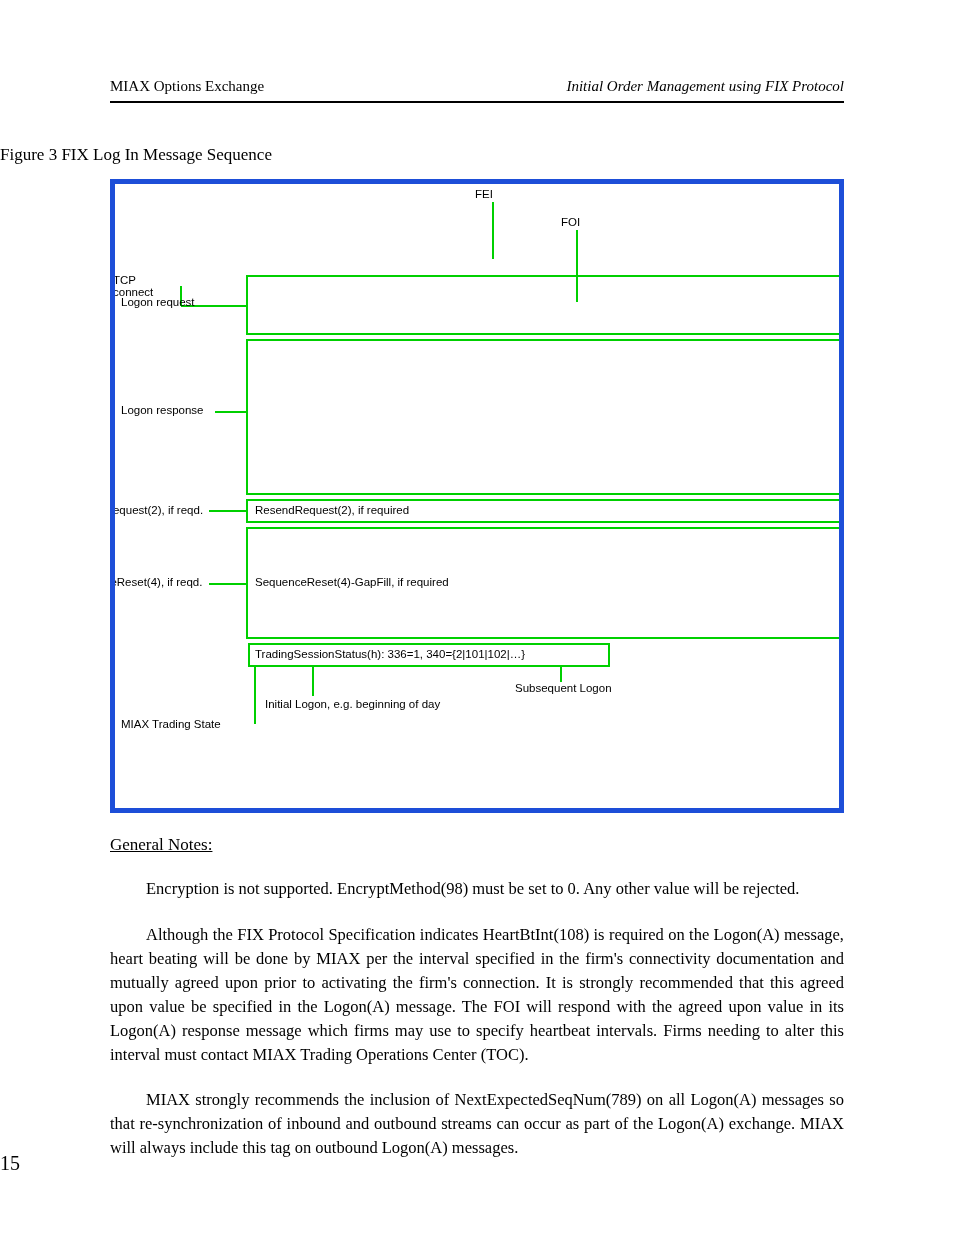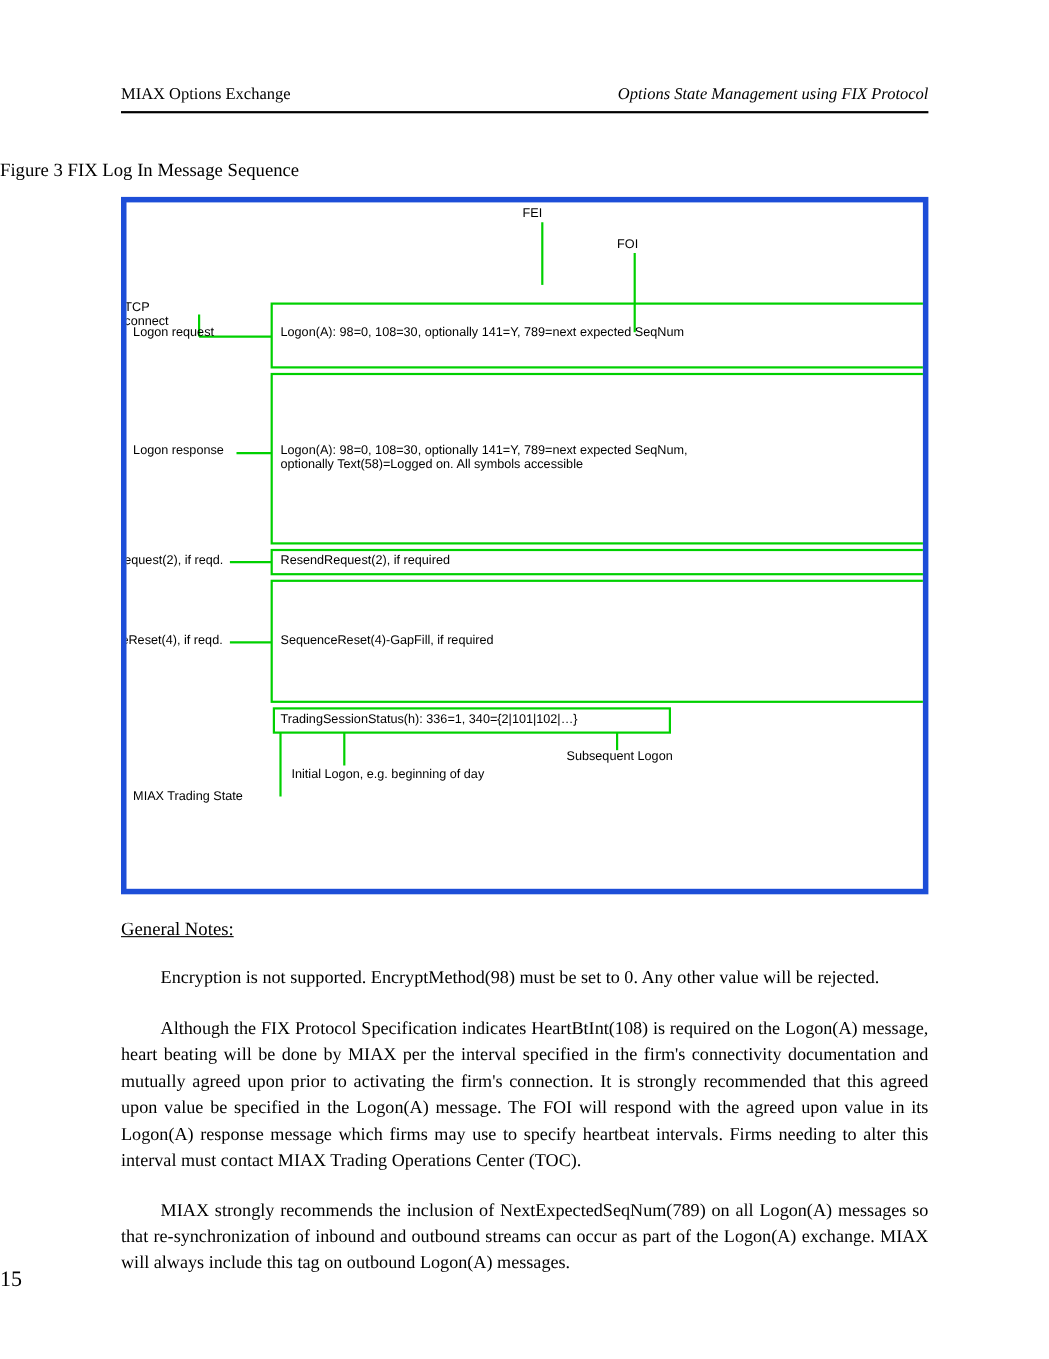--- a/index.html
+++ b/index.html
@@ -65,21 +65,21 @@
     width: 100%;
     text-align: left;
     font-size: 20px;
   }
 </style>
 </head>
 <body>
 
 <div class="page-header">
   <div class="left">MIAX Options Exchange</div>
-  <div class="right">Options State Management using FIX Protocol</div>
+  <div class="right">Initial Order Management using FIX Protocol</div>
 </div>
 <hr class="header-rule">
 
 <div class="fig-title">Figure 3  FIX Log In Message Sequence</div>
 
 <div class="fig-box">
   <svg width="734" height="634" style="position:absolute;left:0;top:0">
 
     <line class="green-line" x1="378" y1="18" x2="378" y2="75"></line>
 
@@ -110,26 +110,23 @@
     <line class="green-line" x1="446" y1="482" x2="446" y2="498"></line>
 
     <line class="green-line" x1="140" y1="482" x2="140" y2="540"></line>
   </svg>
 
   <div class="ann" style="left:360px; top:4px;">FEI</div>
   <div class="ann" style="left:446px; top:32px;">FOI</div>
 
   <div class="ann right" style="left:-2px; top:90px; width:66px;">TCP connect</div>
 
-  <div class="ann" style="left:140px; top:112px; width:580px;">Logon(A): 98=0, 108=30, optionally 141=Y, 789=next expected SeqNum</div>
   <div class="ann right" style="left:6px; top:112px; width:122px;">Logon request</div>
 
   <div class="ann right" style="left:6px; top:220px; width:90px;">Logon response</div>
-  <div class="ann" style="left:140px; top:220px; width:580px; white-space:pre-line;">Logon(A): 98=0, 108=30, optionally 141=Y, 789=next expected SeqNum,
-optionally Text(58)=Logged on. All symbols accessible</div>
 
   <div class="ann right" style="left:-50px; top:320px; width:140px;">ResendRequest(2), if reqd.</div>
   <div class="ann" style="left:140px; top:320px;">ResendRequest(2), if required</div>
 
   <div class="ann right" style="left:-50px; top:392px; width:140px;">SequenceReset(4), if reqd.</div>
   <div class="ann" style="left:140px; top:392px;">SequenceReset(4)-GapFill, if required</div>
 
   <div class="ann" style="left:140px; top:464px;">TradingSessionStatus(h): 336=1, 340={2|101|102|…}</div>
 
   <div class="ann" style="left:150px; top:514px;">Initial Logon, e.g. beginning of day</div>

